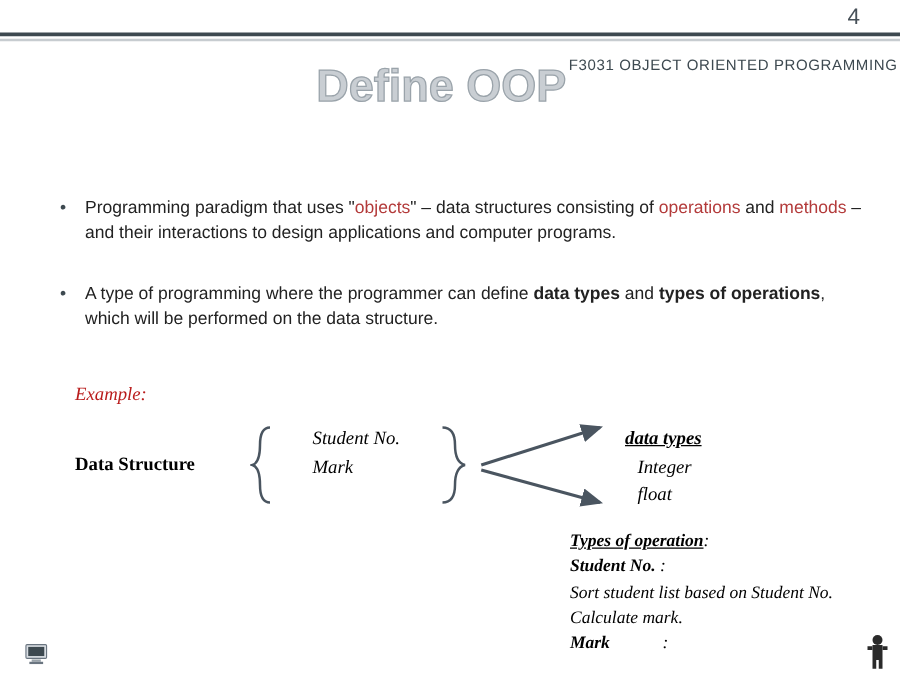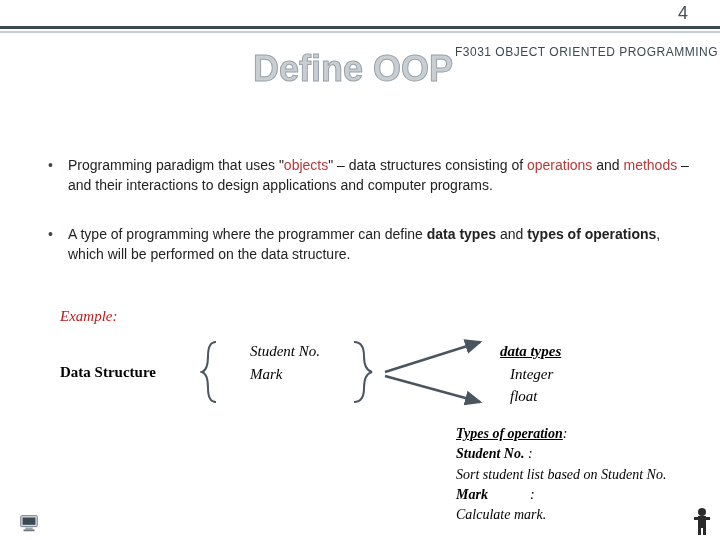--- a/index.html
+++ b/index.html
@@ -91,22 +91,22 @@
   <div class="types-col">
     <div class="hdr">data types</div>
     <div class="row">Integer</div>
     <div class="row">float</div>
   </div>
 
   <div class="ops-block">
     <div><span class="hdr">Types of operation</span><span class="colon">:</span></div>
     <div><b>Student No.</b><span> :</span></div>
     <div>Sort student list based on Student No.</div>
+    <div>Calculate mark.</div>
     <div style="white-space:pre;"><b>Mark</b><span>            :</span></div>
-    <div>Calculate mark.</div>
   </div>
 
   <svg class="footer-icon-left" viewBox="0 0 24 24">
     <rect x="3" y="4" width="18" height="12" rx="1" fill="#d8dde2" stroke="#6a7580"></rect>
     <rect x="5" y="6" width="14" height="8" fill="#3d4950"></rect>
     <rect x="8" y="17" width="8" height="2" fill="#9aa3aa"></rect>
     <rect x="6" y="19" width="12" height="2" fill="#6a7580"></rect>
   </svg>
   <svg class="footer-icon-right" viewBox="0 0 20 30">
     <circle cx="10" cy="6" r="4" fill="#2a2a2a"></circle>

